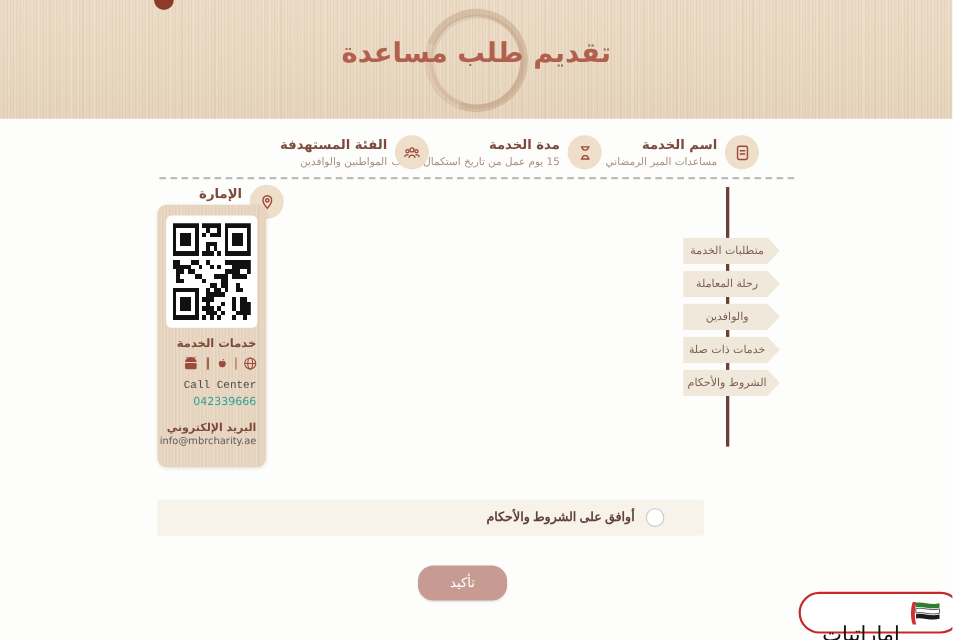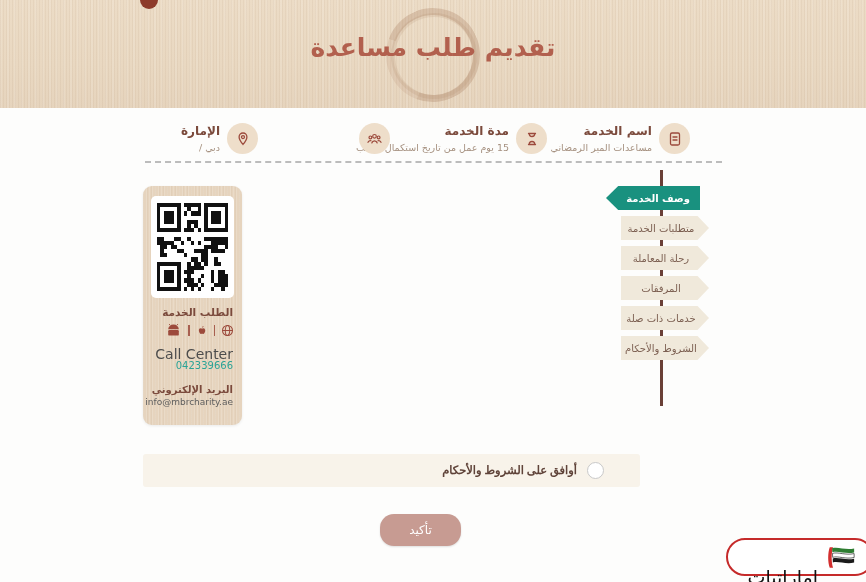--- a/index.html
+++ b/index.html
@@ -38,21 +38,21 @@
 
   
   .info-item { position:absolute; top:123px; display:flex; align-items:flex-start; gap:7px; }
   .info-icon {
     width:31px; height:31px; border-radius:50%; background:#eedeca;
     display:flex; align-items:center; justify-content:center; color:#9c4a3c; flex:0 0 31px;
   }
   .info-text { text-align:right; padding-top:1px; }
   .info-title { font-size:12px; font-weight:bold; color:#7b4a3c; line-height:1.25; }
   .info-sub { font-size:9.5px; color:#a5907f; margin-top:3px; line-height:1.2; }
-  .pos-1 { right:176px; } .pos-2 { right:319px; } .pos-3 { right:476px; } .pos-4 { right:608px; }
+  .pos-1 { right:176px; } .pos-2 { right:319px; } .pos-3 { right:476px; } .pos-4 { right:608px;margin-top:45px; }
 
   .dashed-sep { position:absolute; left:145px; top:161px; width:577px; border-top:2px dashed #bcbcbc; }
 
   
   .service-card {
     position:absolute; left:143px; top:186px; width:99px; height:239px; border-radius:9px;
     background:
       repeating-linear-gradient(90deg, rgba(255,255,255,.16) 0 1px, rgba(255,255,255,0) 1px 3px),
       repeating-linear-gradient(90deg, rgba(139,104,72,.05) 0 1px, rgba(255,255,255,0) 1px 4px),
       #e6d4be;
@@ -62,21 +62,21 @@
     position:absolute; left:8px; top:10px; width:83px; height:102px; background:#fff;
     border-radius:5px; display:flex; align-items:center; justify-content:center;
   }
   .card-label { position:absolute; right:9px; text-align:right; }
   .channels-title { top:120px; font-size:10.5px; font-weight:bold; color:#7b4a3c; }
   .channel-icons {
     position:absolute; right:8px; top:137px; display:flex; direction:ltr;
     align-items:center; gap:6px; color:#9c4a3c;
   }
   .chan-sep { width:1.5px; height:11px; background:#9c4a3c; opacity:.85; }
-  .call-center-label { top:160px; font-size:14px; color:#4c4c4c; }
+  .call-center-label { top:160px; font-size:10px; color:#4c4c4c;font-family:Liberation Mono, monospace; }
   .phone-number { top:174px; font-size:10px; color:#2aa396; direction:ltr; }
   .email-label { top:198px; font-size:10px; color:#7b4a3c; font-weight:bold; }
   .email-address { top:211px; font-size:9px; color:#5d5d5d; direction:ltr; }
 
   
   .stepper-line { position:absolute; left:660px; top:170px; width:3px; height:236px; background:#6a4037; z-index:1; }
   .step-tag {
     position:absolute; height:24px; display:flex; align-items:center; justify-content:center;
     font-size:10px; z-index:2; cursor:pointer;
   }
@@ -162,20 +162,24 @@
 
   <div class="info-item pos-3">
     <div class="info-icon">
       <svg width="17" height="16" viewBox="0 0 17 16" fill="none" stroke="currentColor" stroke-width="1.2" stroke-linecap="round">
         <circle cx="8.5" cy="5.3" r="1.8"></circle>
         <circle cx="4.4" cy="6.4" r="1.4"></circle>
         <circle cx="12.6" cy="6.4" r="1.4"></circle>
         <path d="M5.8 12 a2.8 2.8 0 0 1 5.4 0"></path>
         <path d="M2 11.4 a2.3 2.3 0 0 1 3 -1.6 M15 11.4 a2.3 2.3 0 0 0 -3 -1.6"></path>
       </svg>
+    </div>
+    <div class="info-text">
+      <div class="info-title">الفئة المستهدفة</div>
+      <div class="info-sub">المواطنين والوافدين</div>
     </div>
   </div>
 
   <div class="info-item pos-4">
     <div class="info-icon">
       <svg width="16" height="16" viewBox="0 0 16 16" fill="none" stroke="currentColor" stroke-width="1.3">
         <path d="M8 2 C5.6 2 4.1 3.8 4.1 6 C4.1 9 8 13.4 8 13.4 C8 13.4 11.9 9 11.9 6 C11.9 3.8 10.4 2 8 2 Z"></path>
         <circle cx="8" cy="6.1" r="1.5"></circle>
       </svg>
     </div>
@@ -313,21 +317,21 @@
           <rect x="1" y="1" width="5" height="5" fill="#fff"></rect>
           <rect x="2" y="2" width="3" height="3" fill="#111"></rect>
           <rect x="14" y="0" width="7" height="7" fill="#111"></rect>
           <rect x="15" y="1" width="5" height="5" fill="#fff"></rect>
           <rect x="16" y="2" width="3" height="3" fill="#111"></rect>
           <rect x="0" y="14" width="7" height="7" fill="#111"></rect>
           <rect x="1" y="15" width="5" height="5" fill="#fff"></rect>
           <rect x="2" y="16" width="3" height="3" fill="#111"></rect>
         </svg>
     </div>
-    <div class="card-label channels-title">الطلب الخدمة</div>
+    <div class="card-label channels-title">خدمات الخدمة</div>
     <div class="channel-icons">
       <span>
         <svg width="17" height="13" viewBox="0 0 17 13" fill="currentColor">
           <path d="M3.2 5.2 a5.3 4.6 0 0 1 10.6 0 z"></path>
           <rect x="3.2" y="6" width="10.6" height="5.6" rx="1.2"></rect>
           <line x1="5.2" y1="1.4" x2="4.2" y2="0" stroke="currentColor" stroke-width="0.9"></line>
           <line x1="11.8" y1="1.4" x2="12.8" y2="0" stroke="currentColor" stroke-width="0.9"></line>
         </svg>
       </span>
       <span class="chan-sep"></span>
@@ -346,24 +350,23 @@
         </svg>
       </span>
     </div>
     <div class="card-label call-center-label">Call Center</div>
     <div class="card-label phone-number">042339666</div>
     <div class="card-label email-label">البريد الإلكتروني</div>
     <div class="card-label email-address">info@mbrcharity.ae</div>
   </div>
 
   <div class="stepper-line"></div>
-  <div class="step-tag step-active st-0">وصف الخدمة</div>
   <div class="step-tag step-idle st-1">متطلبات الخدمة</div>
   <div class="step-tag step-idle st-2">رحلة المعاملة</div>
-  <div class="step-tag step-idle st-3">المرفقات</div>
+  <div class="step-tag step-idle st-3">والوافدين</div>
   <div class="step-tag step-idle st-4">خدمات ذات صلة</div>
   <div class="step-tag step-idle st-5">الشروط والأحكام</div>
 
   <div class="terms-row">
     <div class="terms-checkbox"></div>
     <div class="terms-label">أوافق على الشروط والأحكام</div>
   </div>
 
   <button class="confirm-btn">تأكيد</button>
 

